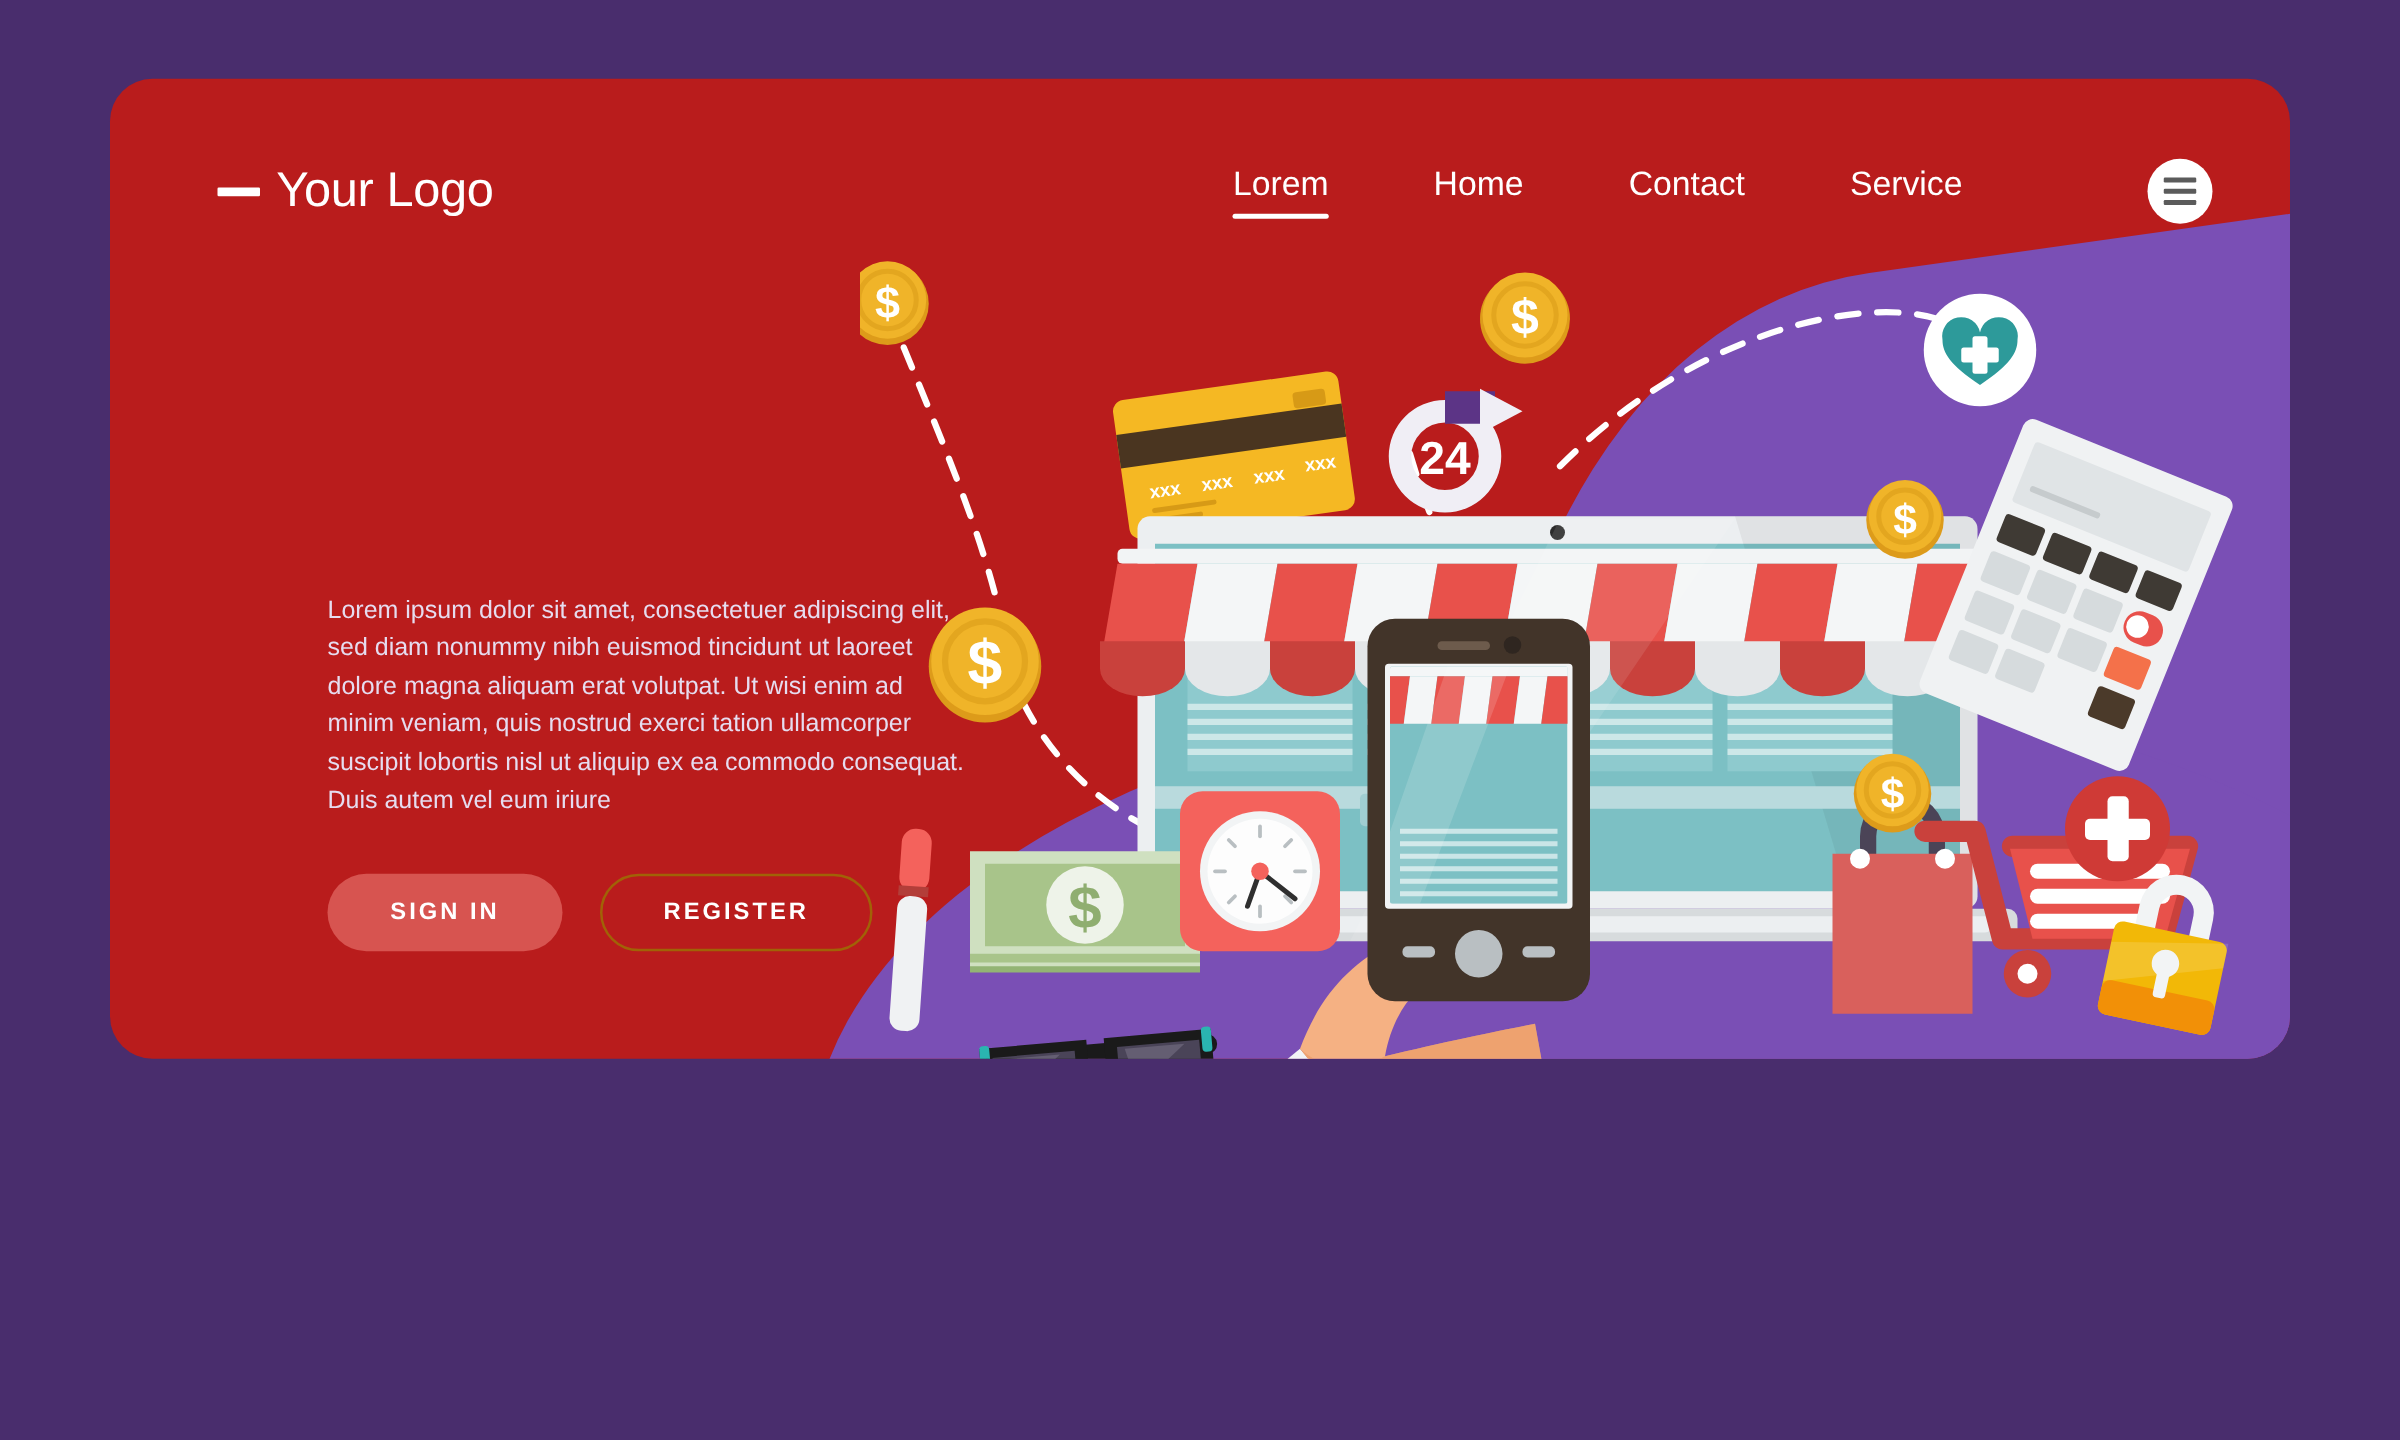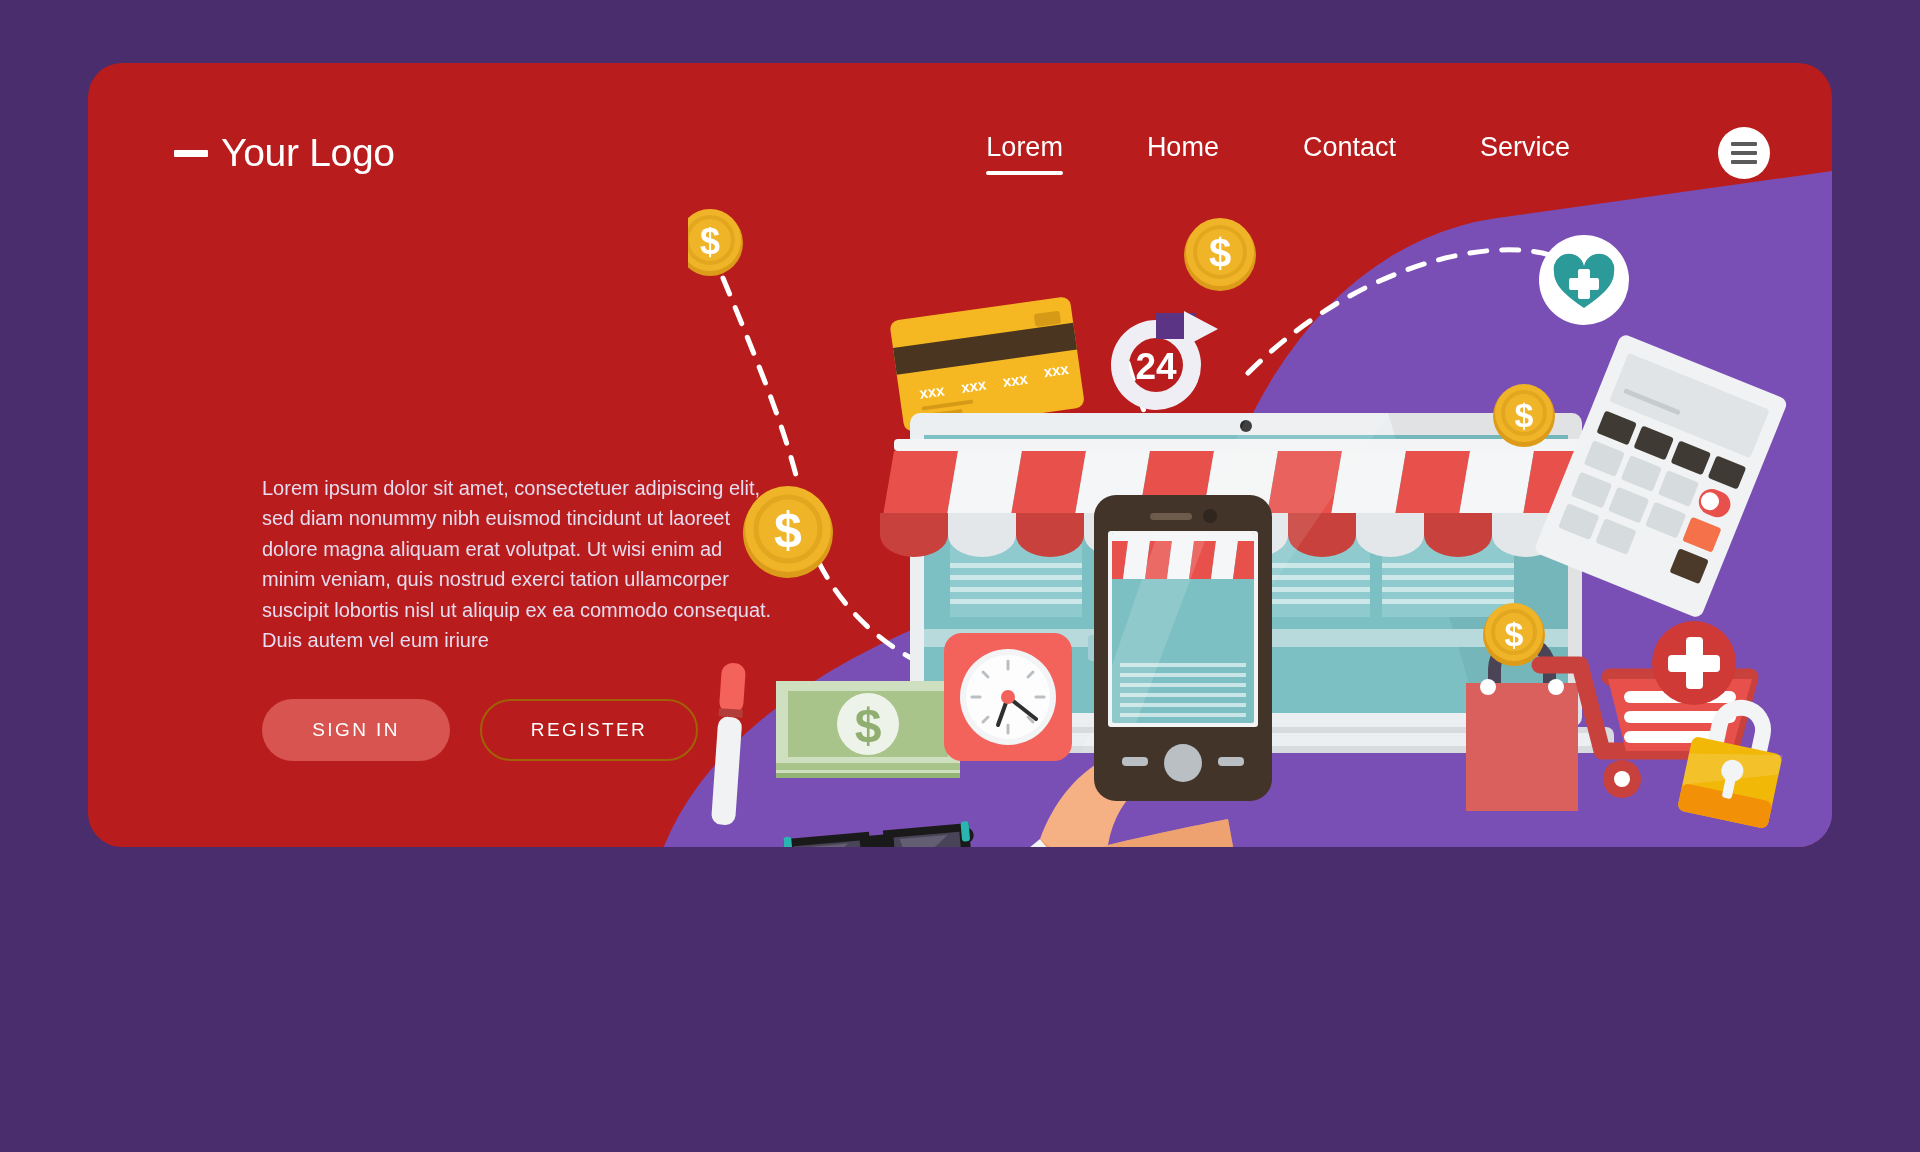--- a/index.html
+++ b/index.html
@@ -83,21 +83,21 @@
   #hero-title {
     color:#fff; font-size:66px; font-weight:bold;
     line-height:1.0; letter-spacing:-1px;
   }
   #hero-desc {
     margin-top:38px;
     color:#e6dcef; font-size:20px; line-height:1.52;
   }
   #hero-actions { margin-top:44px; display:flex; gap:30px; }
   .btn {
-    font-size:19px; font-weight:normal; letter-spacing:2.4px;
+    font-size:19px; font-weight:bold; letter-spacing:2.4px;
     border-radius:40px; cursor:pointer;
     display:flex; align-items:center; justify-content:center;
     height:62px;
   }
   #signin-button { width:188px; background:#d75450; color:#fff; border:0; }
   #register-button { width:218px; background:transparent; color:#fff; border:2px solid #a16207; }
 
   
   #illustration {
     position:absolute; left:600px; top:0;

